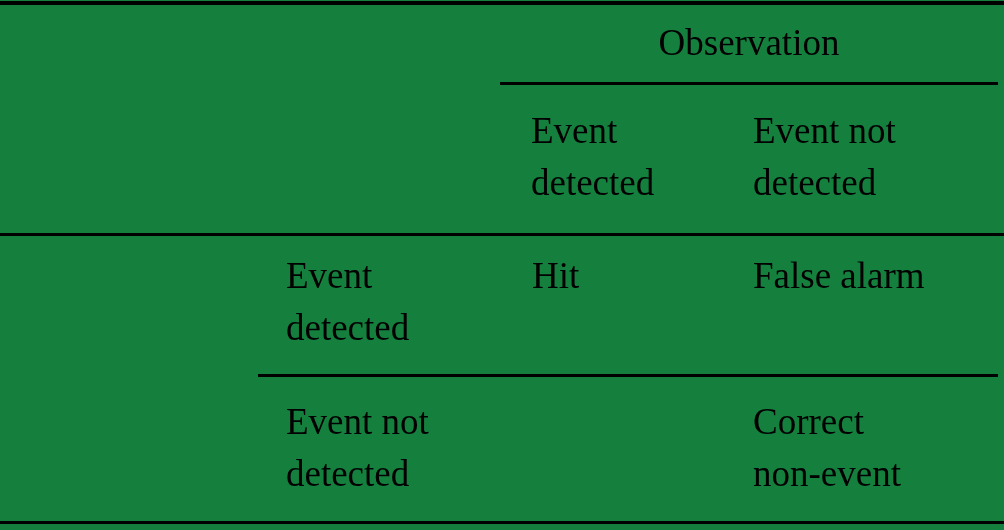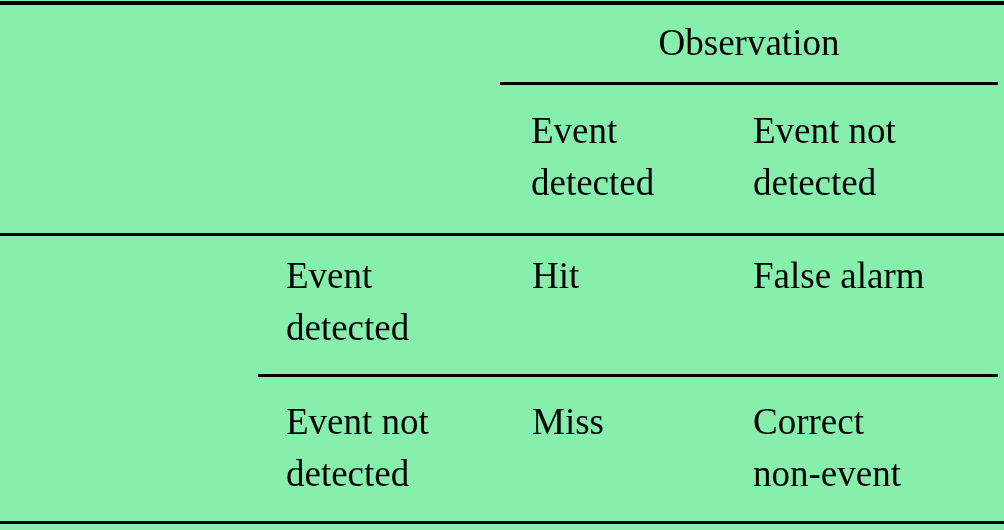--- a/index.html
+++ b/index.html
@@ -6,21 +6,21 @@
   html, body {
     margin: 0;
     padding: 0;
     background: #ffffff;
   }
 
   #table-root {
     position: relative;
     width: 1004px;
     height: 530px;
-    background: #86efac;
+    background: #15803d;
     font-family: "Liberation Serif", "DejaVu Serif", serif;
     color: #000000;
     overflow: hidden;
     -webkit-font-smoothing: antialiased;
   }
 
   
   .rule {
     position: absolute;
     background: #000000;
@@ -137,18 +137,17 @@
   <div class="cell body-r1-c2">Event
 detected</div>
 
   <div class="cell body-r1-c3">Hit</div>
 
   <div class="cell body-r1-c4">False alarm</div>
 
   <div class="cell body-r2-c2">Event not
 detected</div>
 
-  <div class="cell body-r2-c3">Miss</div>
 
   <div class="cell body-r2-c4">Correct
 non-event</div>
 
 </div>
 
 </body></html>

